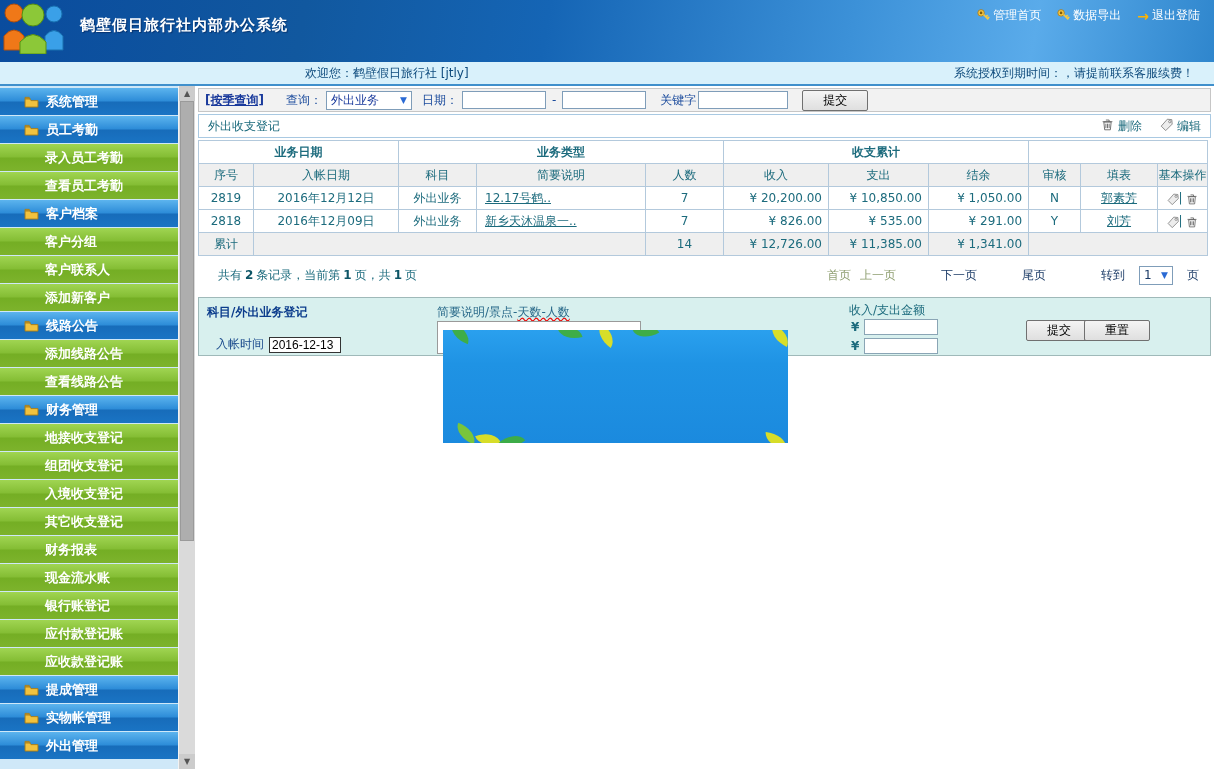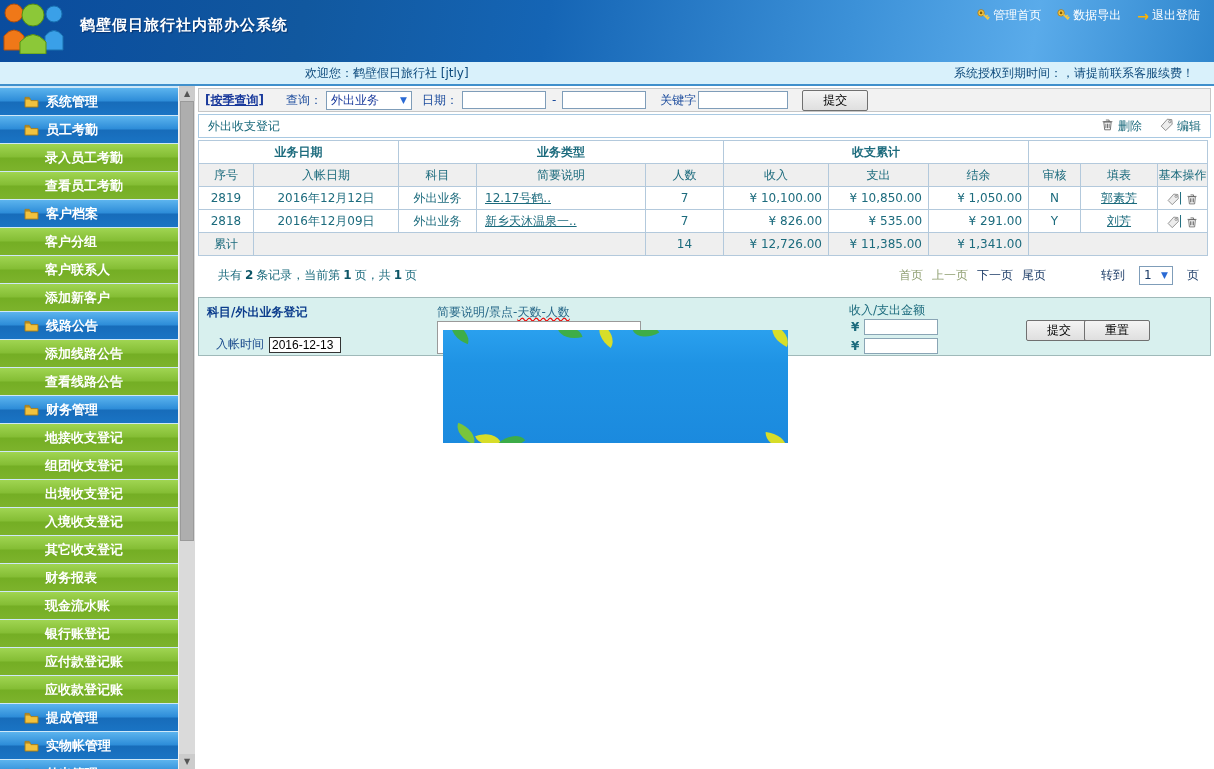--- a/index.html
+++ b/index.html
@@ -85,21 +85,21 @@
   td.audit-y { color:#26456e; }
   tr.total-row td { background:#efefef; }
   td.ops { color:#1c6b7d; }
   td.ops svg { vertical-align:middle; cursor:pointer; }
 
   
   .pager { display:flex; align-items:center; height:38px; color:#1c6b7d; padding:0 12px 0 20px; }
   .pager b { color:#0d5566; margin:0 3px; }
   .pg-links { margin-left:auto; display:flex; align-items:center; gap:9px; }
   .pg-off { color:#8f9f71; cursor:default; }
-  .pg-on  { color:#1a3a66; cursor:pointer; }
+  .pg-on  { color:#1a3a66; cursor:pointer;margin-left:36px; }
   .goto-label { margin-left:46px; color:#1a3a66; }
   .goto-select { display:inline-flex; align-items:center; justify-content:space-between;
     width:34px; height:19px; margin:0 5px; padding:0 4px; background:#fff;
     border:1px solid #7f9db9; color:#1a3a66; cursor:pointer; }
   .goto-select .sel-arrow { color:#2a6ad4; font-size:9px; }
   .goto-suffix { color:#1a3a66; }
 
   
   .form-area { position:relative; margin-top:3px; height:59px; background:#d8f0ee; border:1px solid #9fb9b9; }
   .form-title { position:absolute; left:8px; top:6px; font-weight:bold; color:#0b3c8c; }
@@ -237,23 +237,20 @@
             <path d="M1 3 l0 -1.5 l4.5 0 l1 1.5 Z" fill="#e8b22e" stroke="#a87d18"></path>
           </svg>
         </span>
         <span>财务管理</span>
       </div>
     <div class="side-item link">
         <span>地接收支登记</span>
       </div>
     <div class="side-item link">
         <span>组团收支登记</span>
-      </div>
-    <div class="side-item link">
-        <span>出境收支登记</span>
       </div>
     <div class="side-item link">
         <span>入境收支登记</span>
       </div>
     <div class="side-item link">
         <span>其它收支登记</span>
       </div>
     <div class="side-item link">
         <span>财务报表</span>
       </div>
@@ -377,21 +374,21 @@
         <th>审核</th>
         <th>填表</th>
         <th>基本操作</th>
       </tr>
       <tr>
         <td>2819</td>
         <td>2016年12月12日</td>
         <td>外出业务</td>
         <td class="left"><a class="cell-link">12.17号鹤..</a></td>
         <td>7</td>
-        <td class="money income">¥ 10,100.00</td>
+        <td class="money income">¥ 20,200.00</td>
         <td class="money expense">¥ 10,850.00</td>
         <td class="money balance">¥ 1,050.00</td>
         <td class="audit-n">N</td>
         <td><a class="cell-link">郭素芳</a></td>
         <td class="ops">
           <span><svg width="12" height="12" viewBox="0 0 16 16">
                   <path d="M1.5 10 L7 15.5 L15 7.5 L14.5 2 L9 1.5 Z" fill="#ededed" stroke="#777"></path>
                   <circle cx="12" cy="4.5" r="1.4" fill="#fff" stroke="#777"></circle>
                 </svg></span>|
           <span><svg width="12" height="12" viewBox="0 0 16 16">

